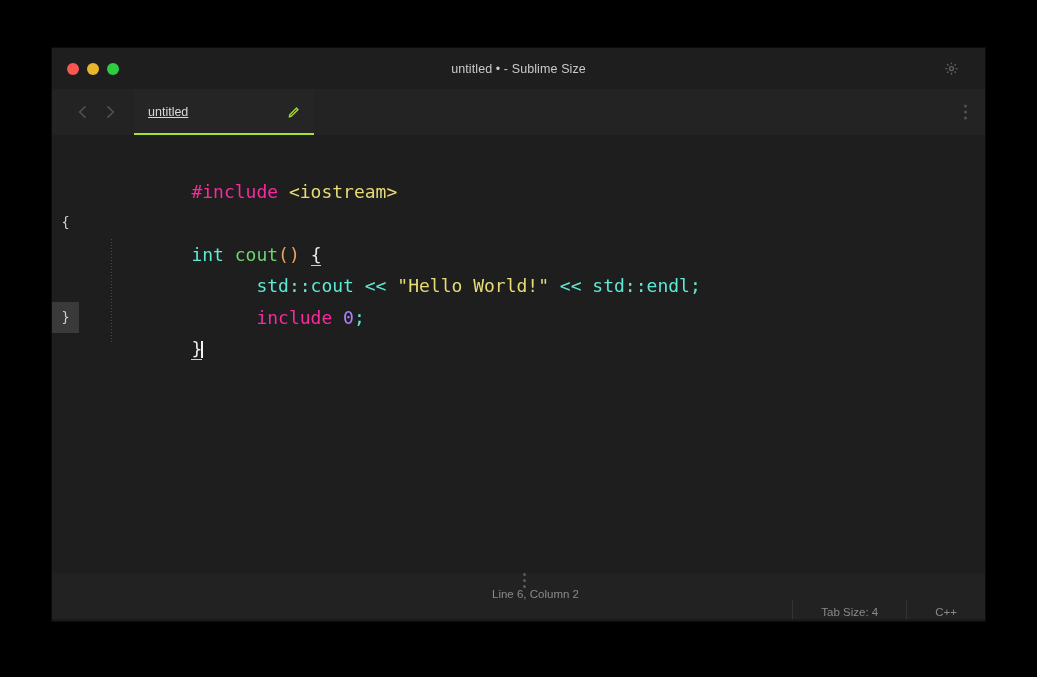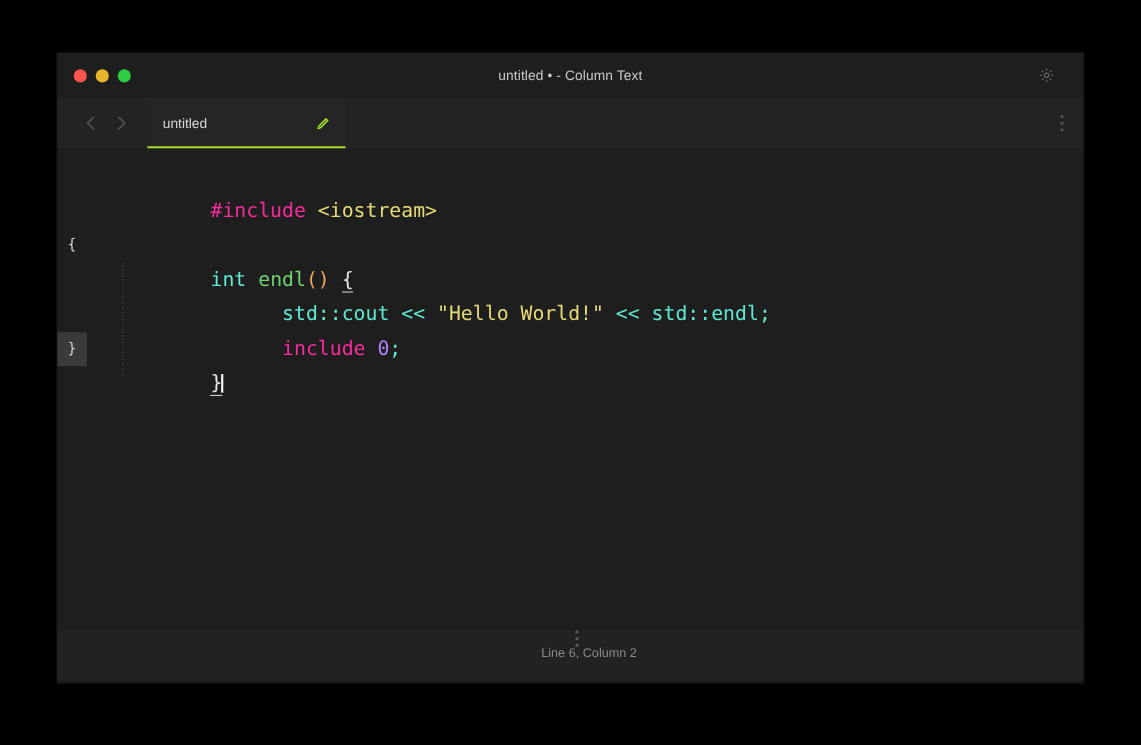--- a/index.html
+++ b/index.html
@@ -102,20 +102,21 @@
     height: 46px;
     background: #252525;
     display: flex;
     align-items: center;
     padding: 0 14px 0 14px;
   }
   .tab-label {
     font-size: 12.5px;
     color: #d8d8d8;
     flex: 1;
+    text-decoration: underline;
   }
   .tab-edit-icon {
     width: 14px; height: 14px;
     display: flex; align-items: center; justify-content: center;
   }
   .tab-underline {
     position: absolute;
     left: 0; right: 0; bottom: 0;
     height: 2px;
     background: #a6e22e;
@@ -267,21 +268,21 @@
 
   <div class="window">
 
     <div class="titlebar">
       <div class="traffic-lights">
         <span class="light red"></span>
         <span class="light yellow"></span>
         <span class="light green"></span>
       </div>
 
-      <div class="window-title">untitled • - Column Text</div>
+      <div class="window-title">untitled • - Sublime Size</div>
 
       <div class="gear-btn">
         <svg width="15" height="15" viewBox="0 0 24 24" fill="none" stroke="#c0c0c0" stroke-width="2">
           <circle cx="12" cy="12" r="3.2"></circle>
           <path d="M12 2.2v3M12 18.8v3M2.2 12h3M18.8 12h3M5.1 5.1l2.1 2.1M16.8 16.8l2.1 2.1M18.9 5.1l-2.1 2.1M7.2 16.8l-2.1 2.1"></path>
         </svg>
       </div>
     </div>
 
     <div class="tabbar">
@@ -329,21 +330,21 @@
       <div class="code-area">
         <div class="indent-guide"></div>
 
         <div class="code-line">
           <span class="tok-preproc">#include</span><span class="tok-plain"> </span><span class="tok-header">&lt;iostream&gt;</span>
         </div>
 
         <div class="code-line">&nbsp;</div>
 
         <div class="code-line">
-          <span class="tok-type">int</span><span class="tok-plain"> </span><span class="tok-func">endl</span><span class="tok-paren">()</span><span class="tok-plain"> </span><span class="tok-brace-u">{</span>
+          <span class="tok-type">int</span><span class="tok-plain"> </span><span class="tok-func">cout</span><span class="tok-paren">()</span><span class="tok-plain"> </span><span class="tok-brace-u">{</span>
         </div>
 
         <div class="code-line">
           <span class="tok-plain">      </span><span class="tok-plain">std::cout &lt;&lt; </span><span class="tok-string">"Hello World!"</span><span class="tok-plain"> &lt;&lt; std::endl;</span>
         </div>
 
         <div class="code-line">
           <span class="tok-plain">      </span><span class="tok-keyword">include</span><span class="tok-plain"> </span><span class="tok-number">0</span><span class="tok-plain">;</span>
         </div>
 
@@ -355,18 +356,22 @@
 
     <div class="statusbar">
       <div class="status-menu">
         <span class="dot"></span>
         <span class="dot"></span>
         <span class="dot"></span>
       </div>
 
       <div class="status-pos">Line 6, Column 2</div>
 
+      <div class="status-right">
+        <div class="status-cell">Tab Size: 4</div>
+        <div class="status-cell">C++</div>
+      </div>
 
       <div class="status-bottom-edge"></div>
     </div>
 
   </div>
 </div>
 
 </body></html>

